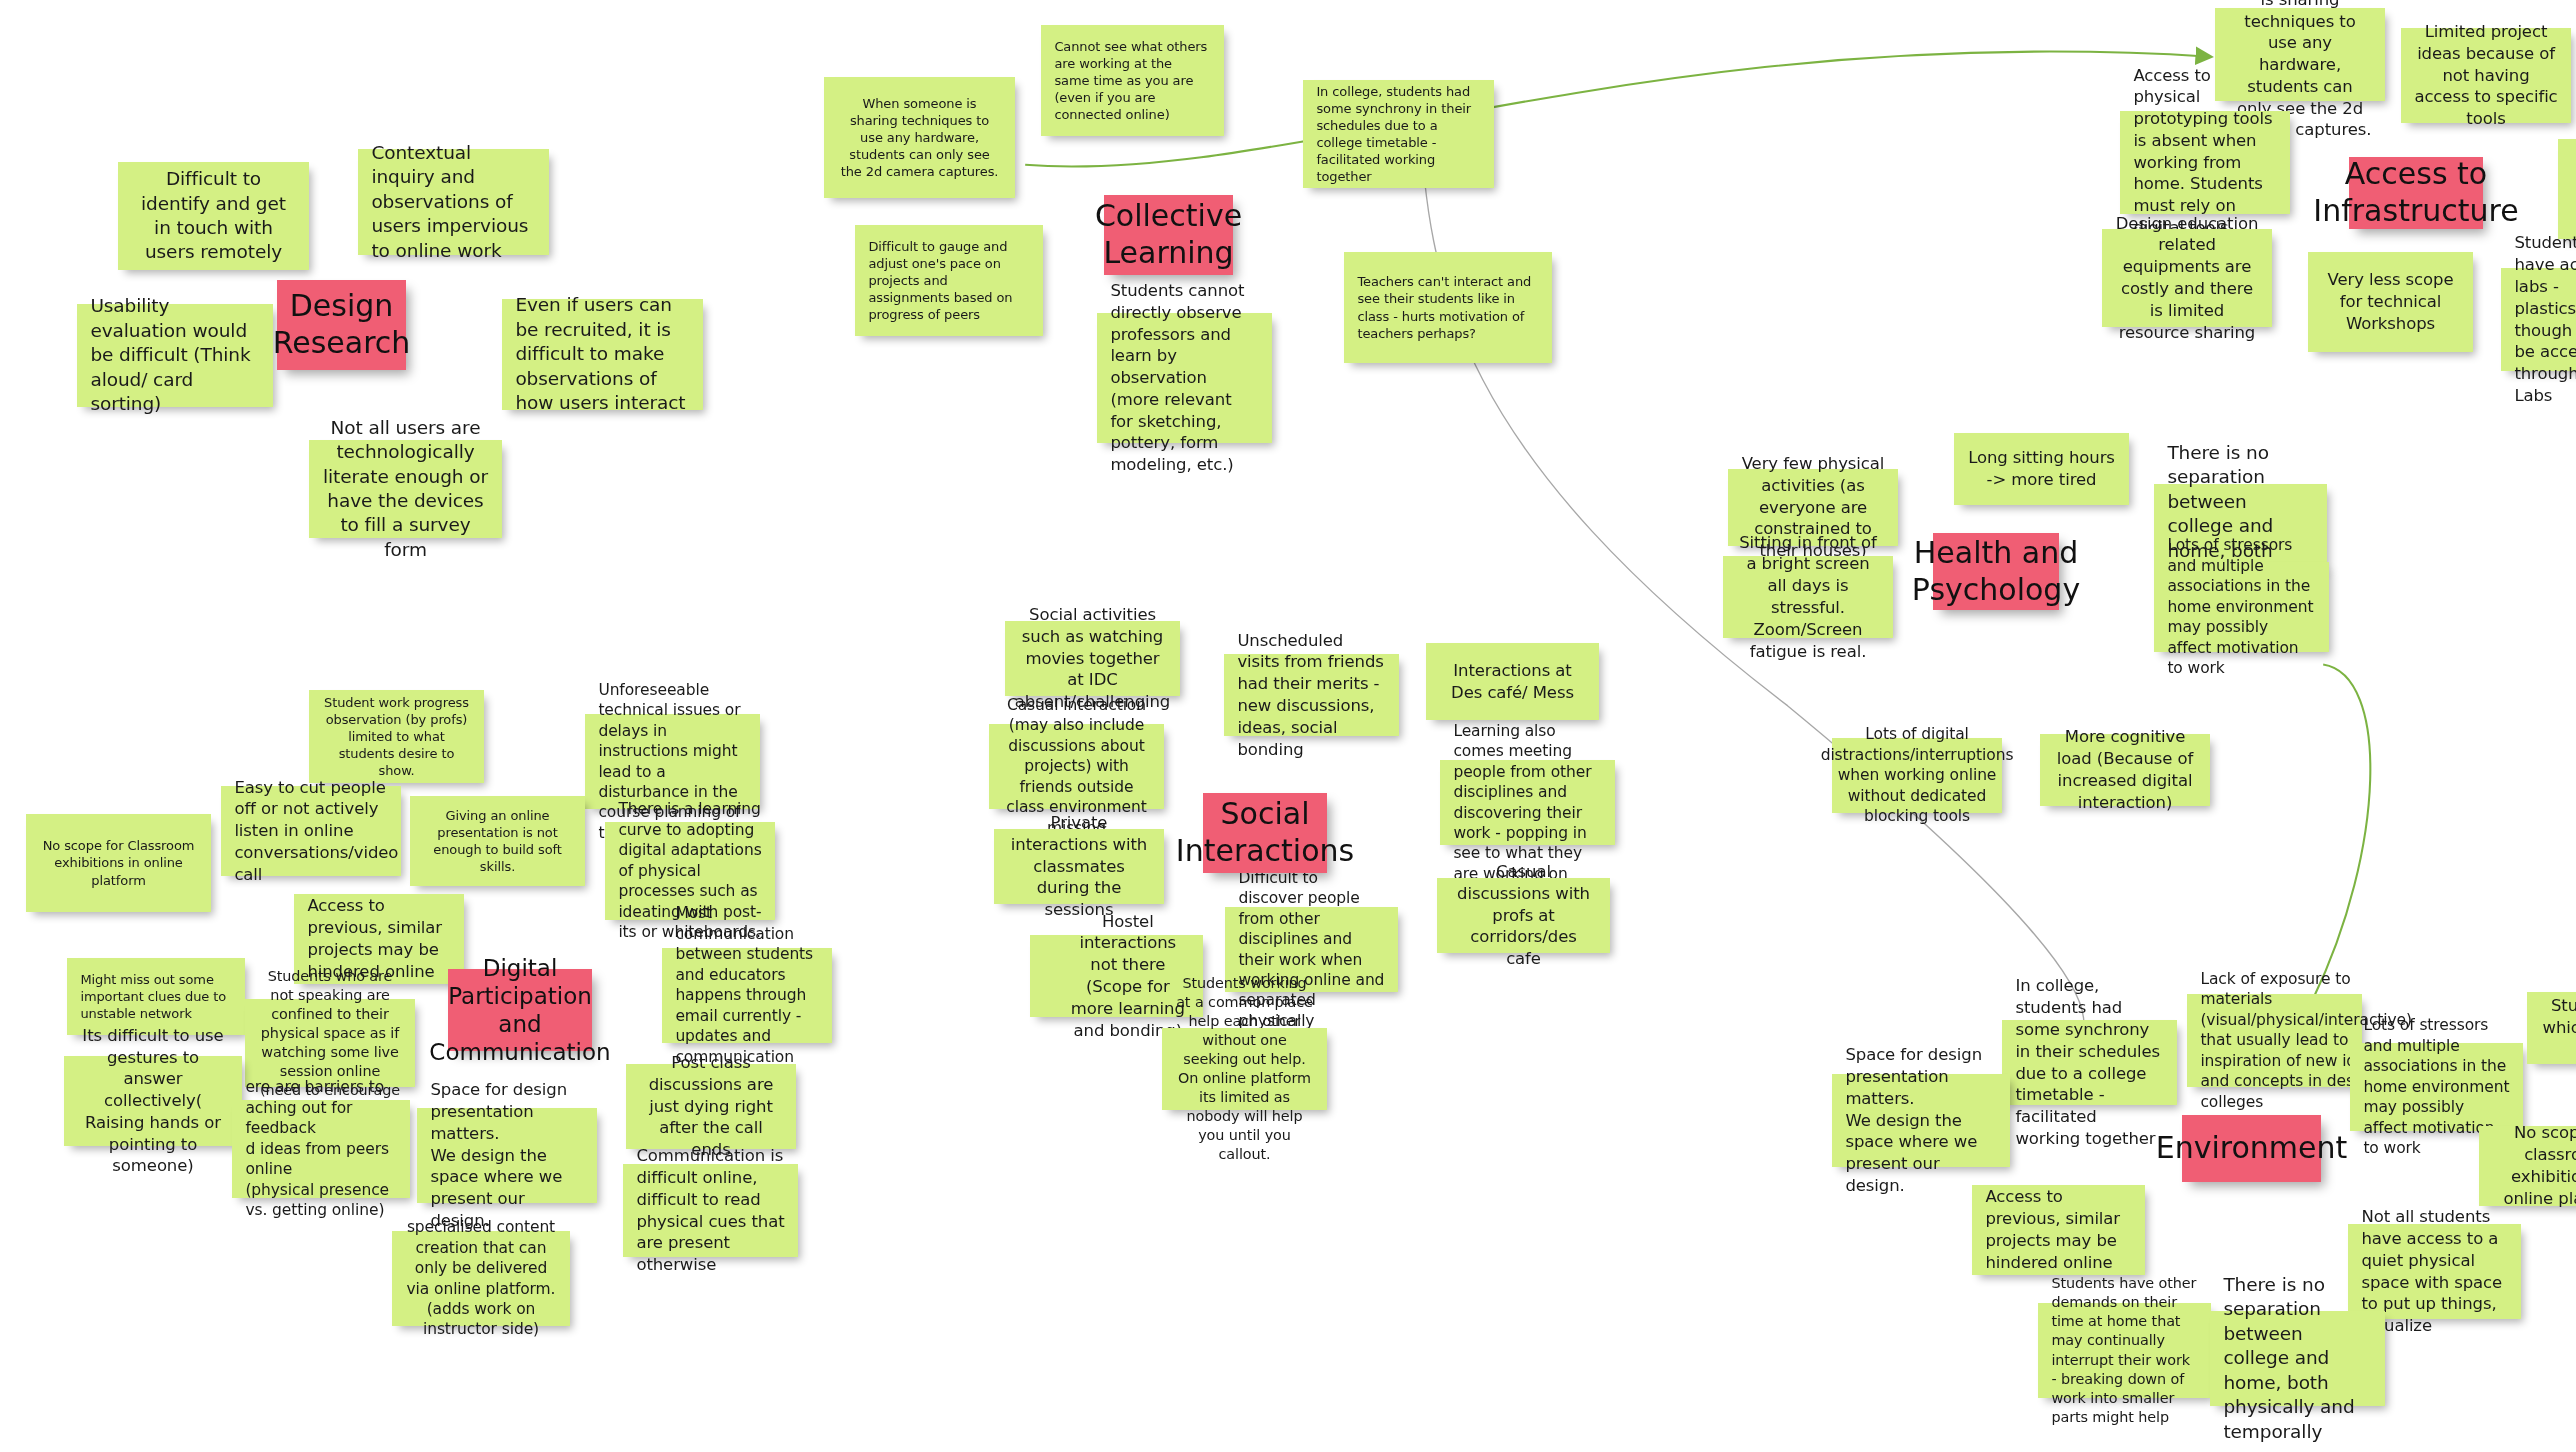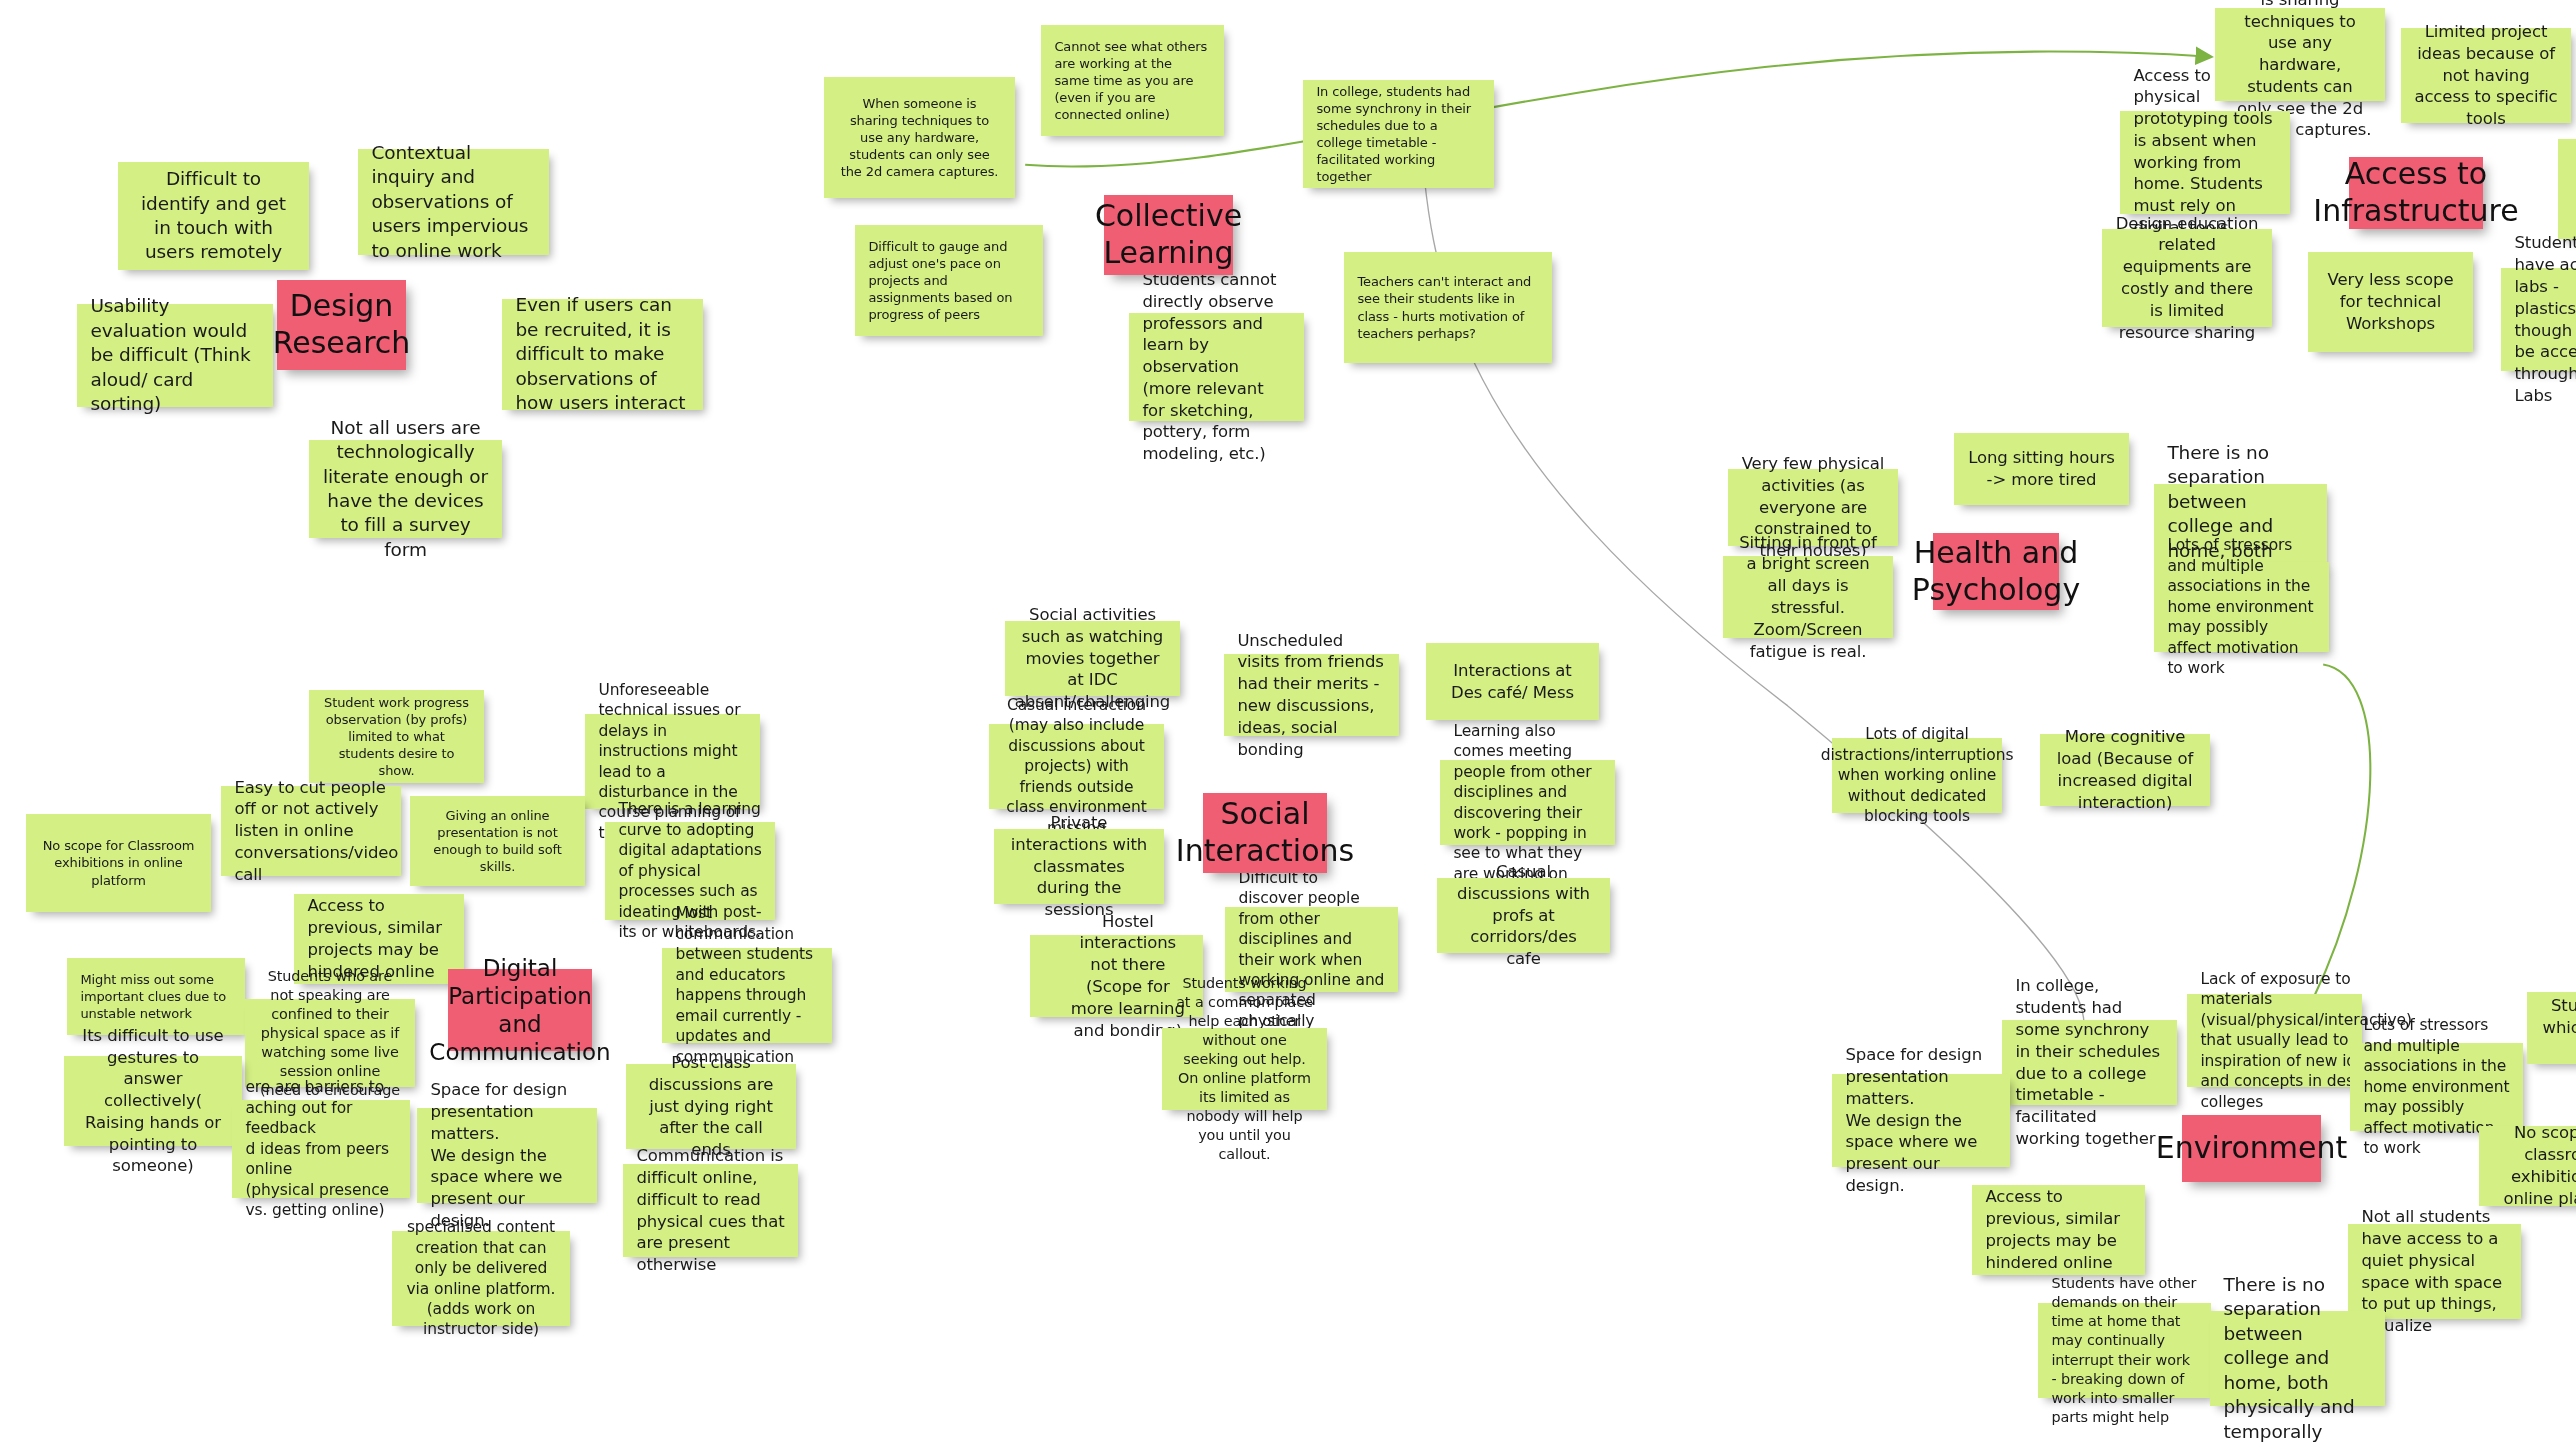--- a/index.html
+++ b/index.html
@@ -82,21 +82,21 @@
   <div class="note left f36" style="left:77px; top:304px; width:196px; height:103px;">Usability evaluation would be difficult  (Think aloud/ card sorting)</div>
   <div class="note left f36" style="left:502px; top:299px; width:201px; height:111px;">Even if users can be recruited, it is difficult to make observations of how users interact</div>
   <div class="note f36" style="left:309px; top:440px; width:193px; height:98px;">Not all users are technologically literate enough or have the devices to fill a survey form</div>
   <div class="note cat" style="left:277px; top:280px; width:129px; height:90px;">Design
 Research</div>
 
   <div class="note f34" style="left:824px; top:77px; width:191px; height:121px;">When someone is sharing techniques to use any hardware, students can only see the 2d camera captures.</div>
   <div class="note left f34" style="left:1041px; top:25px; width:183px; height:111px;">Cannot see what others are working at the same time as you are (even if you are connected online)</div>
   <div class="note left f34" style="left:1303px; top:80px; width:191px; height:108px;">In college, students had some synchrony in their schedules due to a college timetable - facilitated working together</div>
   <div class="note left f34" style="left:855px; top:225px; width:188px; height:111px;">Difficult to gauge and adjust one's pace on projects and assignments based on progress of peers</div>
-  <div class="note left f32" style="left:1097px; top:313px; width:175px; height:108px;margin-left:32px;">Students cannot directly observe professors and learn by observation (more relevant for sketching, pottery, form modeling, etc.)</div>
+  <div class="note left f32" style="left:1097px; top:313px; width:175px; height:130px;">Students cannot directly observe professors and learn by observation (more relevant for sketching, pottery, form modeling, etc.)</div>
   <div class="note left f34" style="left:1332px; top:252px; width:208px; height:111px;margin-left:12px;">Teachers can't interact and see their students like in class  - hurts motivation of teachers perhaps?</div>
   <div class="note cat" style="left:1104px; top:195px; width:129px; height:80px;">Collective
 Learning</div>
 
   <div class="note f32" style="left:2215px; top:7.7px; width:170px; height:93px;">When someone is sharing techniques to use any hardware, students can only see the 2d camera captures.</div>
   <div class="note f32" style="left:2401px; top:28px; width:170px; height:95px;">Limited project ideas because of not having access to specific tools</div>
   <div class="note left f32" style="left:2120px; top:111px; width:170px; height:103px;">Access to physical prototyping tools is absent when working from home. Students must rely on digital tools instead.</div>
   <div class="note f32" style="left:2558px; top:139px; width:170px; height:100px;">Restricts the design domains to specialise</div>
   <div class="note f32" style="left:2102px; top:229px; width:170px; height:98px;">Design education related equipments are costly and there is limited resource sharing</div>
   <div class="note f32" style="left:2308px; top:252px; width:165px; height:100px;">Very less scope for technical Workshops</div>

